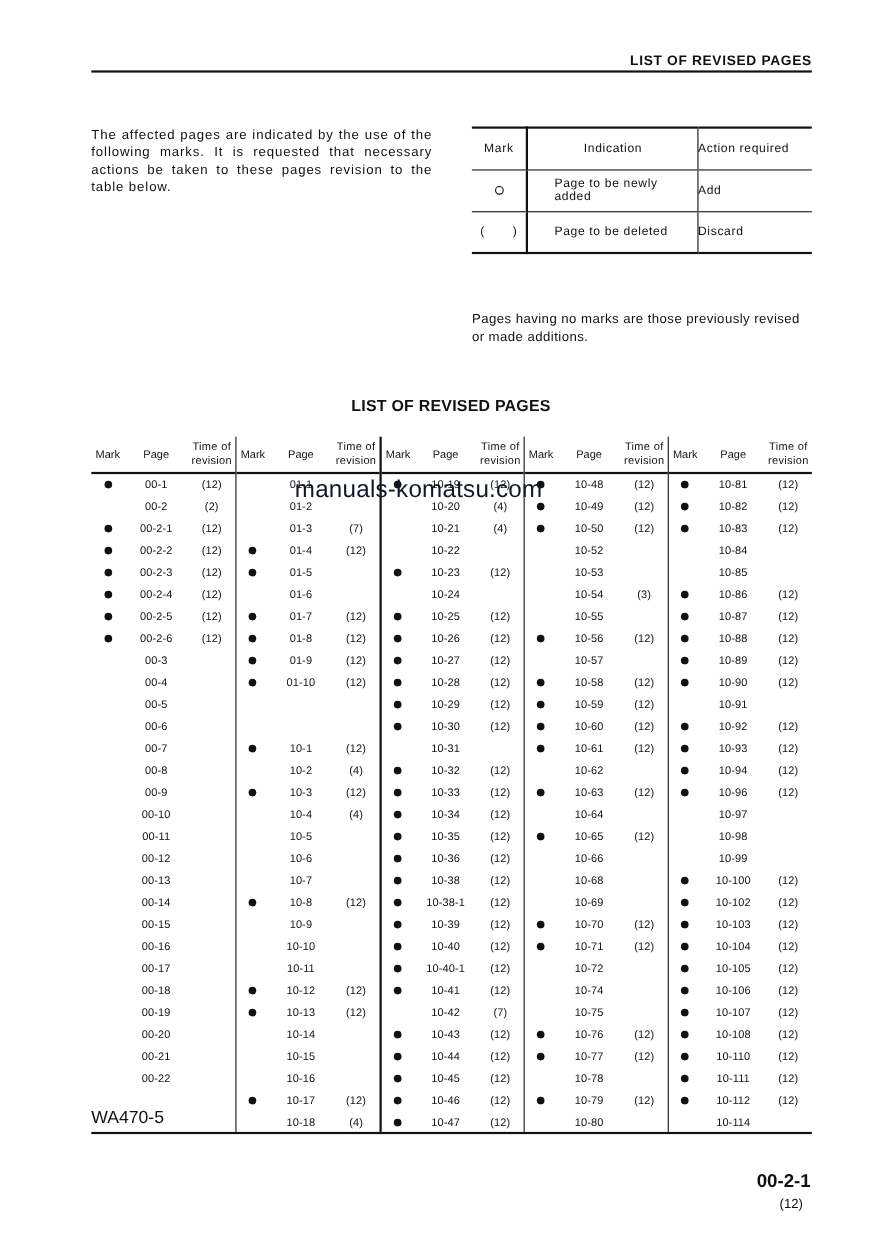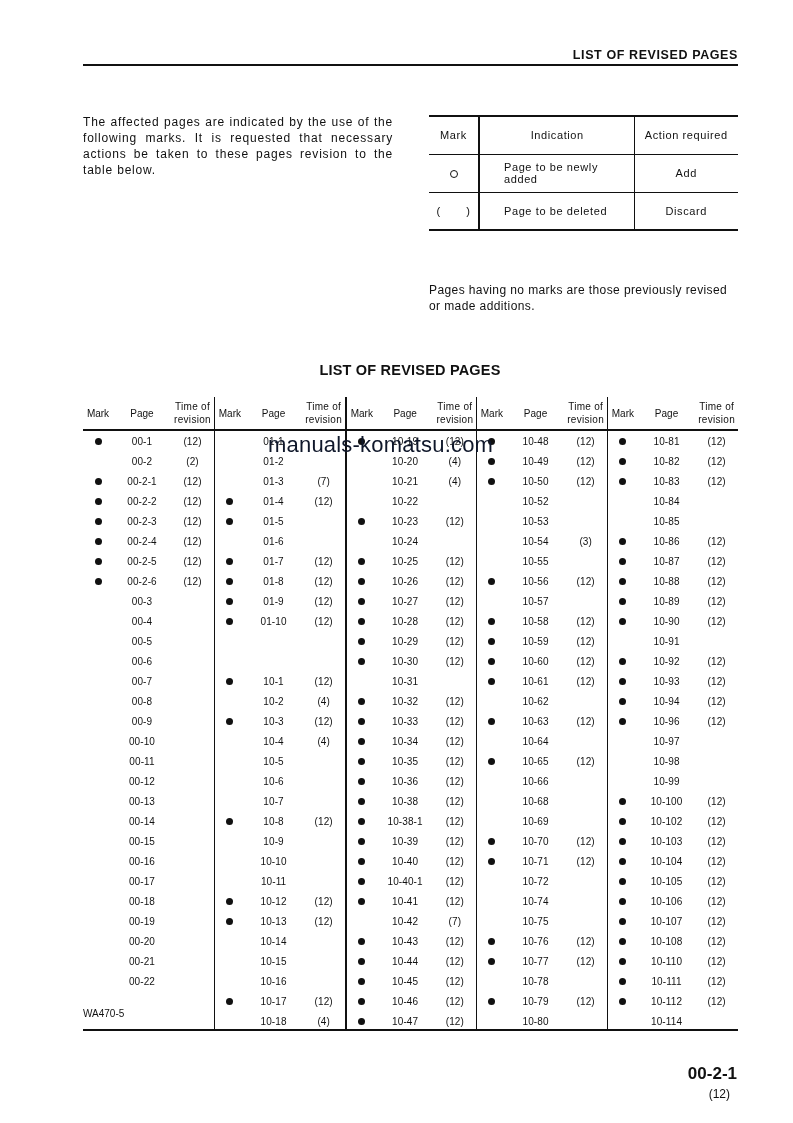--- a/index.html
+++ b/index.html
@@ -11,21 +11,21 @@
 
   .intro { position: absolute; top: 114px; left: 83px; width: 310px; font-size: 12px; line-height: 16px; letter-spacing: 0.8px; text-align: justify; }
 
   .legend { position: absolute; top: 115px; left: 429px; width: 309px; border-collapse: collapse; font-size: 11px; letter-spacing: 0.6px; }
   .legend td { height: 38px; border-top: 1px solid #111; vertical-align: middle; }
   .legend tr:first-child td { border-top: 2px solid #111; }
   .legend tr:last-child td { border-bottom: 2px solid #111; }
   .legend td.c-mark { width: 50px; text-align: center; border-right: 2px solid #111; }
   .legend td.c-ind { width: 155px; padding-left: 24px; border-right: 1px solid #111; }
   .legend tr.lh td.c-ind { text-align: center; padding-left: 1px; }
-  .legend td.c-act { width: 104px; text-align: center; }
+  .legend td.c-act { width: 104px; }
   .legend .paren { display: inline-flex; justify-content: space-between; width: 34px; }
 
   .note { position: absolute; top: 282px; left: 429px; width: 312px; font-size: 12px; line-height: 16px; letter-spacing: 0.4px; }
 
   .main-title { position: absolute; top: 362px; left: 0; width: 820px; text-align: center; font-size: 14.5px; font-weight: bold; letter-spacing: 0.2px; }
 
   .grid { position: absolute; top: 397px; left: 83px; width: 655px; height: 634px; border-bottom: 2px solid #111; display: flex; }
   .grp { width: 131px; height: 100%; position: relative; }
   .grp + .grp { border-left: 1px solid #111; }
   .grp.g2 { border-left: 2px solid #111; }
@@ -35,21 +35,21 @@
   .ghead .h-time { width: 43px; text-align: center; line-height: 13px; letter-spacing: 0.3px; }
   .grow { height: 20px; display: flex; align-items: center; font-size: 10px; letter-spacing: 0.1px; }
   .grow .c-mark { width: 30px; text-align: center; }
   .grow .c-page { width: 58px; text-align: center; }
   .grow .c-time { width: 43px; text-align: center; }
   .dot { display: inline-block; width: 7px; height: 7px; border-radius: 50%; background: #111; vertical-align: middle; }
   .odot { display: inline-block; width: 8px; height: 8px; border-radius: 50%; border: 1px solid #111; vertical-align: middle; }
 
   .watermark { position: absolute; top: 432px; left: 268px; font-size: 22px; color: #0f172a; letter-spacing: 0.2px; pointer-events: none; }
 
-  .foot-model { position: absolute; top: 1008px; left: 83px; font-size: 10px; }
+  .foot-model { position: absolute; top: 1008px; left: 83px; font-size: 16px; }
   .foot-page { position: absolute; top: 1064px; right: 56px; font-size: 17px; font-weight: bold; }
   .foot-rev { position: absolute; top: 1087px; right: 63px; font-size: 12px; }
 </style>
 </head>
 <body>
 
 <div class="hdr-title">LIST OF REVISED PAGES</div>
 <div class="hdr-rule"></div>
 
 <p class="intro">The affected pages are indicated by the use of the following marks. It is requested that necessary actions be taken to these pages revision to the table below.</p>

